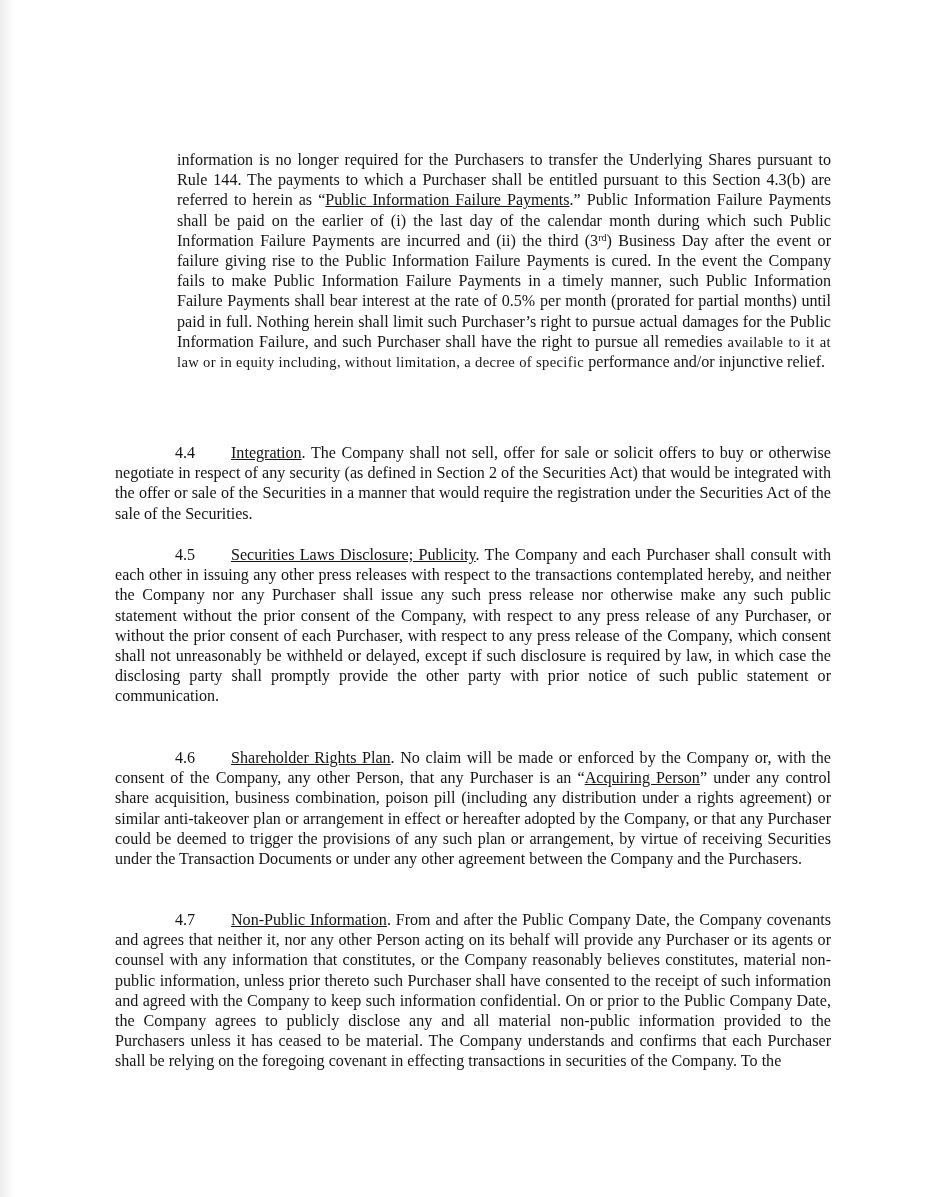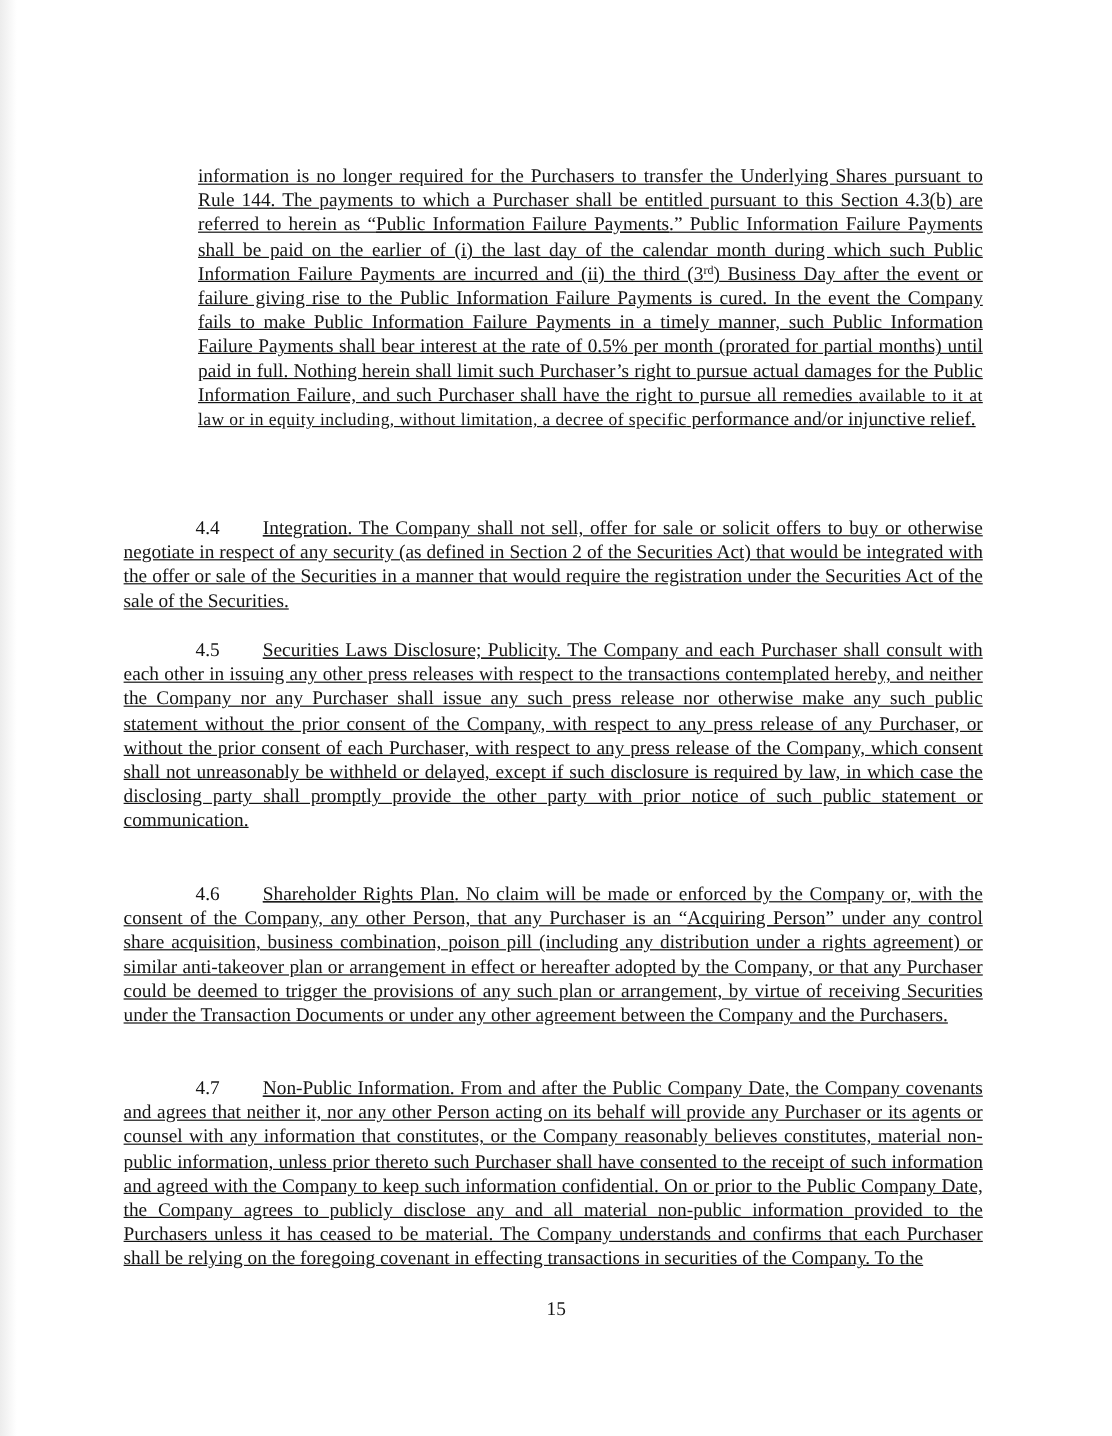--- a/index.html
+++ b/index.html
@@ -11,22 +11,21 @@
   .edge-shade {
     position: absolute; left: 0; top: 0; width: 14px; height: 1197px;
     background: linear-gradient(to right, #ececec, #ffffff);
   }
   .page { position: absolute; left: 0; top: 0; width: 927px; height: 1197px; }
   .para {
     position: absolute;
     font-size: 16.1px;
     line-height: 20.2px;
     text-align: justify;
-    margin: 0;
-    text-decoration: underline;
+    margin: 12px;
   }
   .indented { left: 165px; width: 654px; top: 138px; }
   .section { left: 103px; width: 716px; }
   .num { display: inline-block; width: 56px; margin-left: 60px; }
   .u { text-decoration: underline; }
   sup { font-size: 10px; line-height: 0; vertical-align: 5px; }
   .small-line { font-size: 14.6px; letter-spacing: 0.35px; }
   .page-number {
     position: absolute; left: 0; width: 927px; top: 1083px;
     text-align: center; font-size: 16.1px;
@@ -42,14 +41,13 @@
   <p class="para indented"><span>information is no longer required  for the Purchasers to transfer the Underlying Shares pursuant to Rule 144.  The payments to which a Purchaser shall be entitled pursuant to this Section 4.3(b) are referred to herein as “</span><span class="u">Public Information Failure Payments</span><span>.”  Public Information Failure Payments shall be paid on the earlier of (i) the last day of the calendar month during which such Public Information Failure Payments are incurred and (ii) the third (3</span><sup>rd</sup><span>) Business Day after the event or failure giving rise to the Public Information Failure Payments is cured.  In the event the Company fails to make Public Information Failure Payments in a timely manner, such Public Information Failure Payments shall bear interest at the rate of 0.5% per month (prorated for partial months) until paid in full. Nothing herein shall limit such Purchaser’s right to pursue actual damages for the Public Information Failure, and such Purchaser shall have the right to pursue all remedies </span><span class="small-line">available to it at law or in equity including, without limitation, a decree of specific</span><span> performance and/or injunctive relief.</span></p>
 
   <p class="para section" style="top:431px;"><span class="num">4.4</span><span class="u">Integration</span><span>.  The Company shall not sell, offer for sale or solicit offers to buy or otherwise negotiate in respect of any security (as defined in Section 2 of the Securities Act) that would be integrated with the offer or sale of the Securities in a manner that would require the registration under the Securities Act of the sale of the Securities.</span></p>
 
   <p class="para section" style="top:533px;"><span class="num">4.5</span><span class="u">Securities Laws Disclosure; Publicity</span><span>.  The Company and each Purchaser shall consult with each other in issuing any other press releases with respect to the transactions contemplated hereby, and neither the Company nor any Purchaser shall issue any such press release nor otherwise make any such public statement without the prior consent of the Company, with respect to any press release of any Purchaser, or without the prior consent of each Purchaser, with respect to any press release of the Company, which consent shall not unreasonably be withheld or delayed, except if such disclosure is required by law, in which case the disclosing party shall promptly provide the other party with prior notice of such public statement or communication.</span></p>
 
   <p class="para section" style="top:736px;"><span class="num">4.6</span><span class="u">Shareholder Rights Plan</span><span>.  No claim will be made or enforced by the Company or, with the consent of the Company, any other Person, that any Purchaser is an “</span><span class="u">Acquiring Person</span><span>” under any control share acquisition, business combination, poison pill (including any distribution under a rights agreement) or similar anti-takeover plan or arrangement in effect or hereafter adopted by the Company, or that any Purchaser could be deemed to trigger the provisions of any such plan or arrangement, by virtue of receiving Securities under the Transaction Documents or under any other agreement between the Company and the Purchasers.</span></p>
 
   <p class="para section" style="top:898px;"><span class="num">4.7</span><span class="u">Non-Public Information</span><span>.  From and after the Public Company Date, the Company covenants and agrees that neither it, nor any other Person acting on its behalf will provide any Purchaser or its agents or counsel with any information that constitutes, or the Company reasonably believes constitutes, material non-public information, unless prior thereto such Purchaser shall have consented to the receipt of such information and agreed with the Company to keep such information confidential.  On or prior to the Public Company Date, the Company agrees to publicly disclose any and all material non-public information provided to the Purchasers unless it has ceased to be material.  The Company understands and confirms that each Purchaser shall be relying on the foregoing covenant in effecting transactions in securities of the Company.  To the</span></p>
 
-  <div class="page-number">15</div>
 </div>
 
 </body></html>

